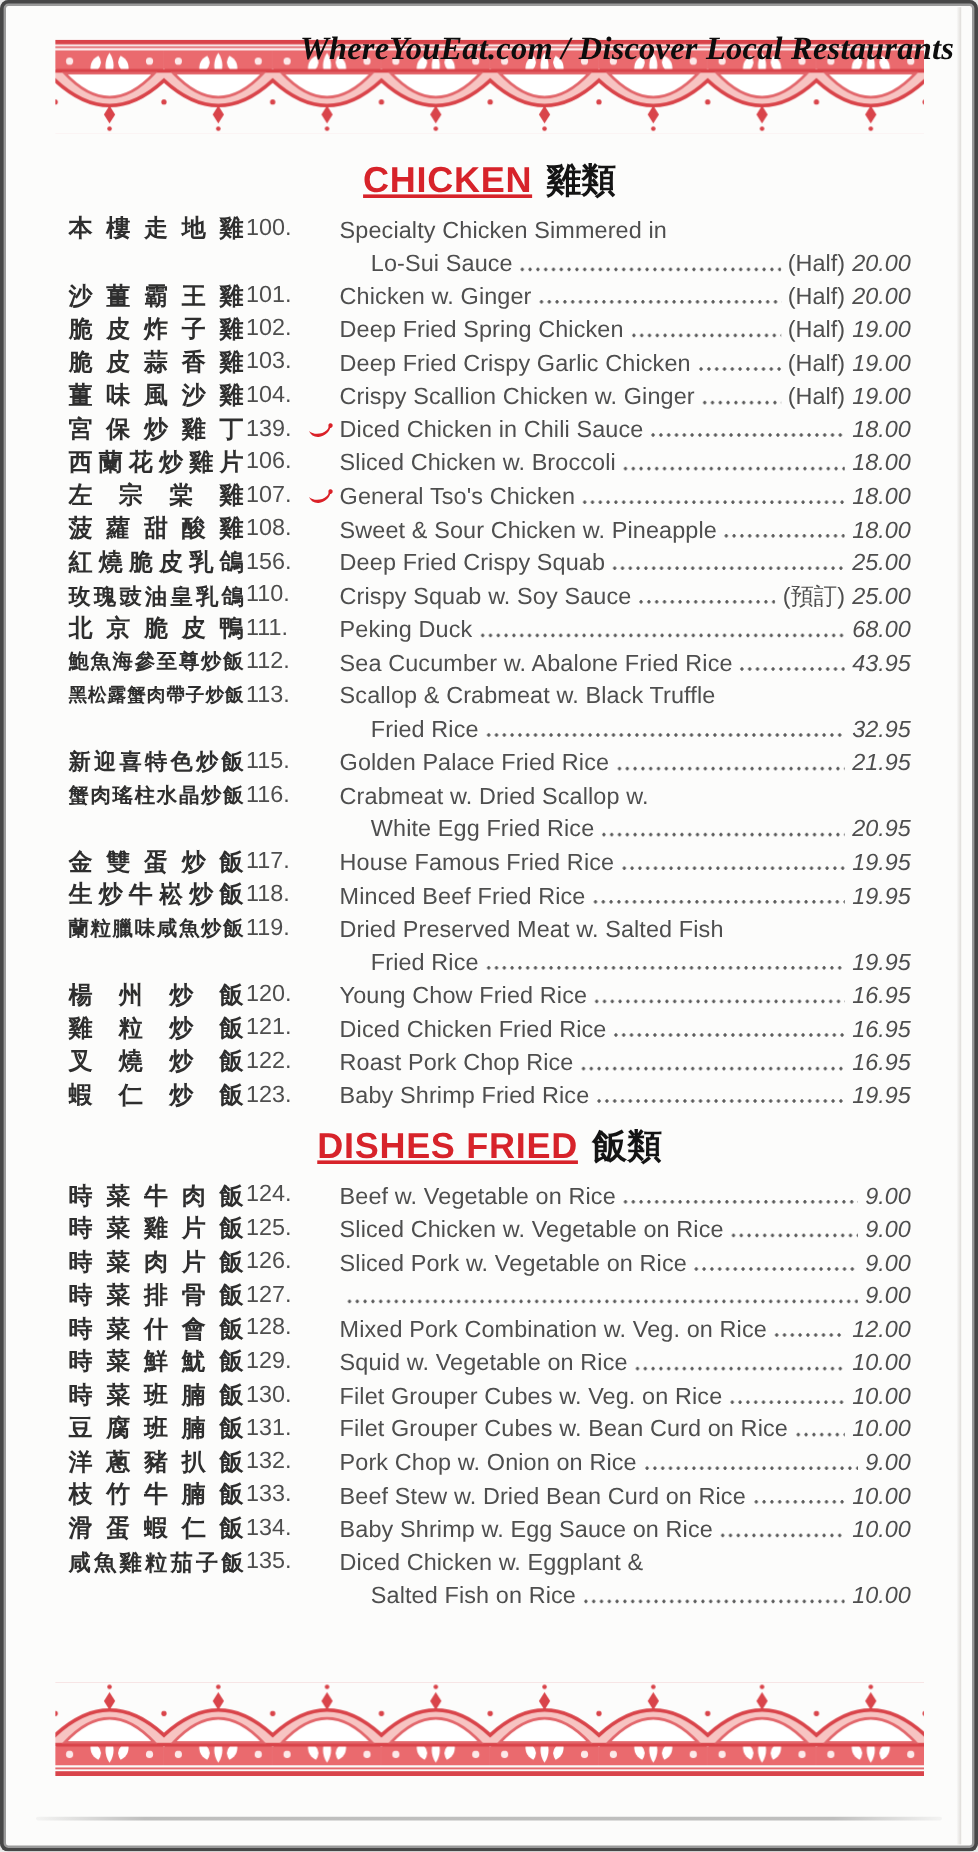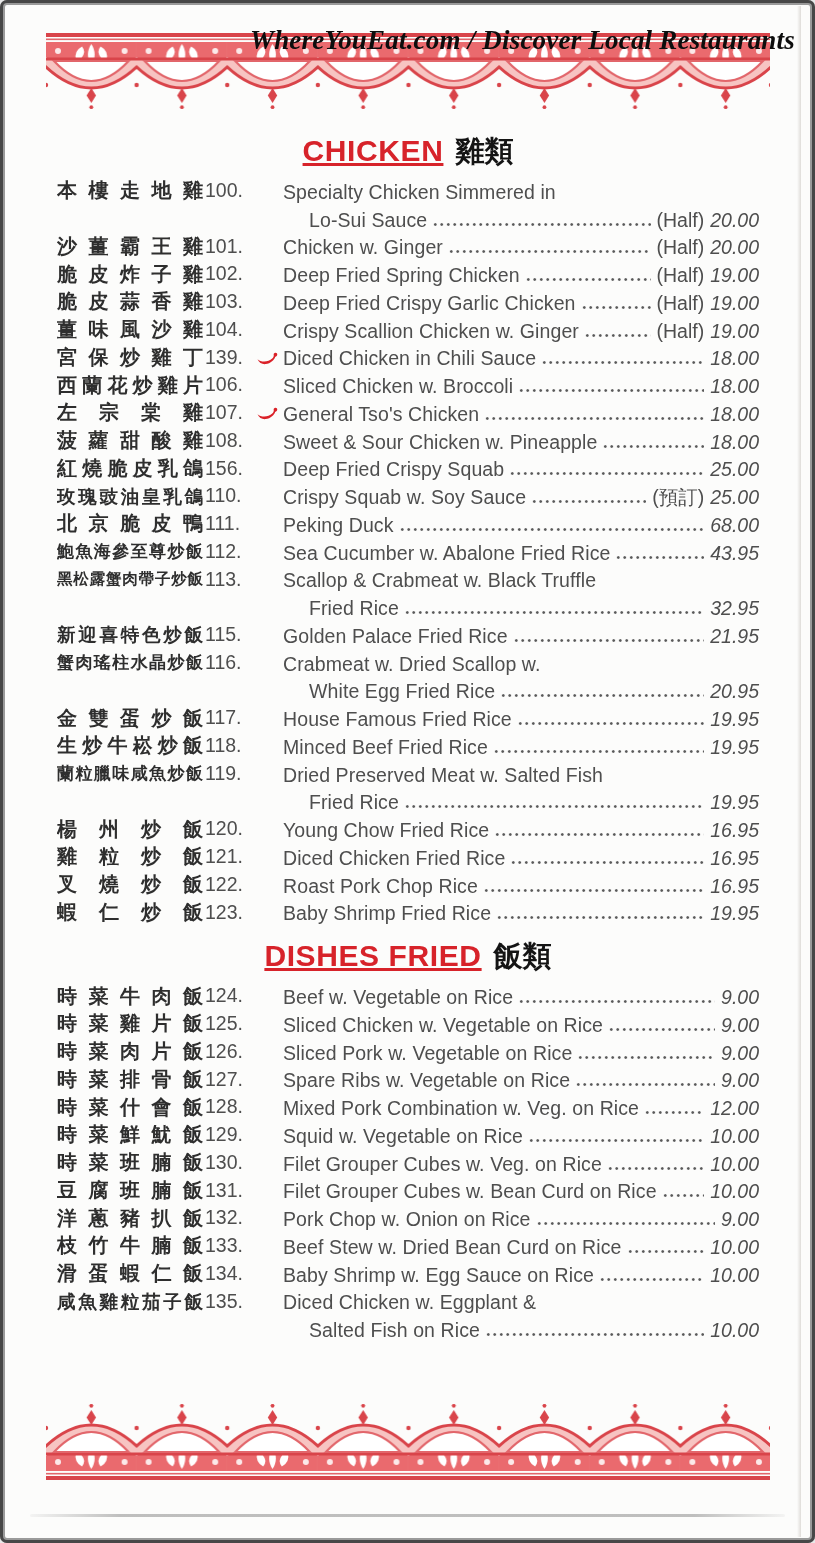--- a/index.html
+++ b/index.html
@@ -609,21 +609,20 @@
             <span class="zch">時</span>
             <span class="zch">菜</span>
             <span class="zch">排</span>
             <span class="zch">骨</span>
             <span class="zch">飯</span>
           </div>
           <div class="num">127.</div>
           <div class="spice"></div>
           <div class="body">
             <div class="line">
-              <span class="desc">Spare Ribs w. Vegetable on Rice</span>
               <span class="leader"></span>
               <span class="price">9.00</span>
             </div>
           </div>
         </div>
         <div class="row">
           <div class="zh" style="font-size: 20px;">
             <span class="zch">時</span>
             <span class="zch">菜</span>
             <span class="zch">什</span>

